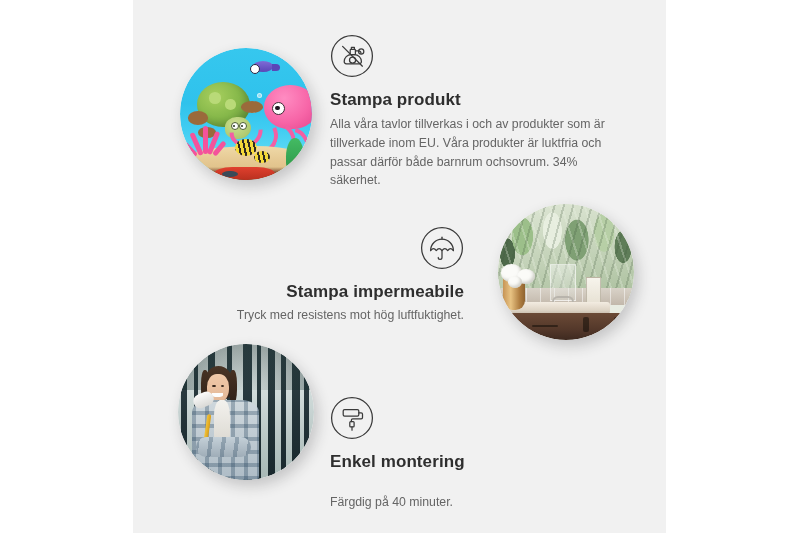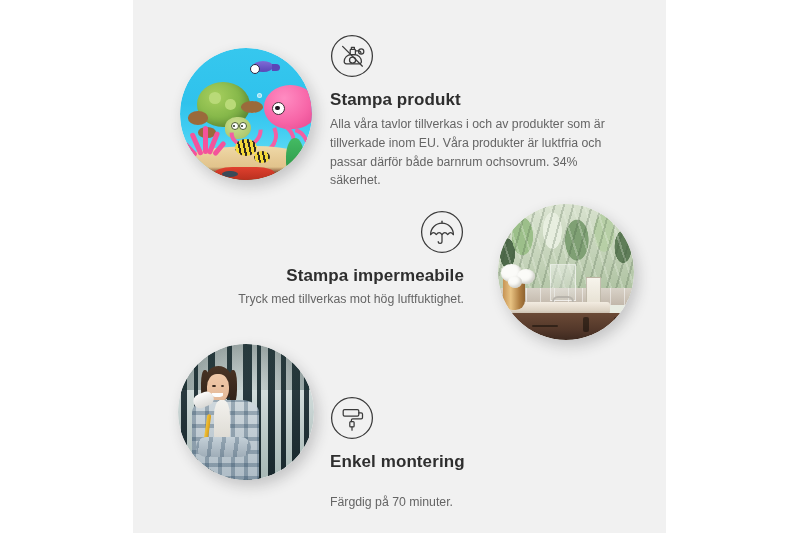--- a/index.html
+++ b/index.html
@@ -51,21 +51,21 @@
   
   #feat-odour {
     left: 330px;
     top: 34px;
     width: 292px;
     text-align: left;
   }
   
   #feat-water {
     left: 182px;
-    top: 210px;
+    top: 226px;
     width: 282px;
     text-align: right;
   }
   #feat-water .title { margin-bottom: 4px; }
   
   #feat-mount {
     left: 330px;
     top: 396px;
     width: 260px;
     text-align: left;
@@ -454,29 +454,29 @@
     <span class="icon-circle">
       <svg width="44" height="44" viewBox="0 0 44 44" fill="none" stroke="#3a3a3a" stroke-width="1.25" stroke-linecap="round" stroke-linejoin="round">
         <circle cx="22" cy="22" r="20.4"></circle>
         <path d="M10.6 24.6c0-6.3 5.1-11.4 11.4-11.4s11.4 5.1 11.4 11.4"></path>
         <path d="M10.6 24.6c1.9-2.6 3.8-2.6 5.7 0 1.9-2.6 3.8-2.6 5.7 0 1.9-2.6 3.8-2.6 5.7 0 1.9-2.6 3.8-2.6 5.7 0"></path>
         <line x1="22" y1="13.2" x2="22" y2="11.2"></line>
         <path d="M22 24.6v6.9a1.9 1.9 0 0 1-3.8 0"></path>
       </svg>
     </span>
     <p class="title">Stampa impermeabile</p>
-    <p class="desc">Tryck med tillverkas mot hög luftfuktighet.</p>
+    <p class="desc">Tryck med resistens mot hög luftfuktighet.</p>
   </div>
 
   <div class="feature" id="feat-mount">
     <span class="icon-circle">
       <svg width="44" height="44" viewBox="0 0 44 44" fill="none" stroke="#3a3a3a" stroke-width="1.25" stroke-linecap="round" stroke-linejoin="round">
         <circle cx="22" cy="22" r="20.4"></circle>
         <rect x="13.2" y="13.6" width="15.6" height="6.6" rx="1.4"></rect>
         <path d="M28.8 16.9h2.4a1.3 1.3 0 0 1 1.3 1.3v3.3a1.3 1.3 0 0 1-1.3 1.3h-8.5a1.3 1.3 0 0 0-1.3 1.3v1.5"></path>
         <rect x="19.8" y="25.6" width="4.3" height="5.2" rx="0.9"></rect>
         <line x1="22" y1="30.8" x2="22" y2="34.2"></line>
       </svg>
     </span>
     <p class="title">Enkel montering</p>
-    <p class="desc">Färgdig på 70 minuter.</p>
+    <p class="desc">Färgdig på 40 minuter.</p>
   </div>
 </div>
 
 </body></html>

